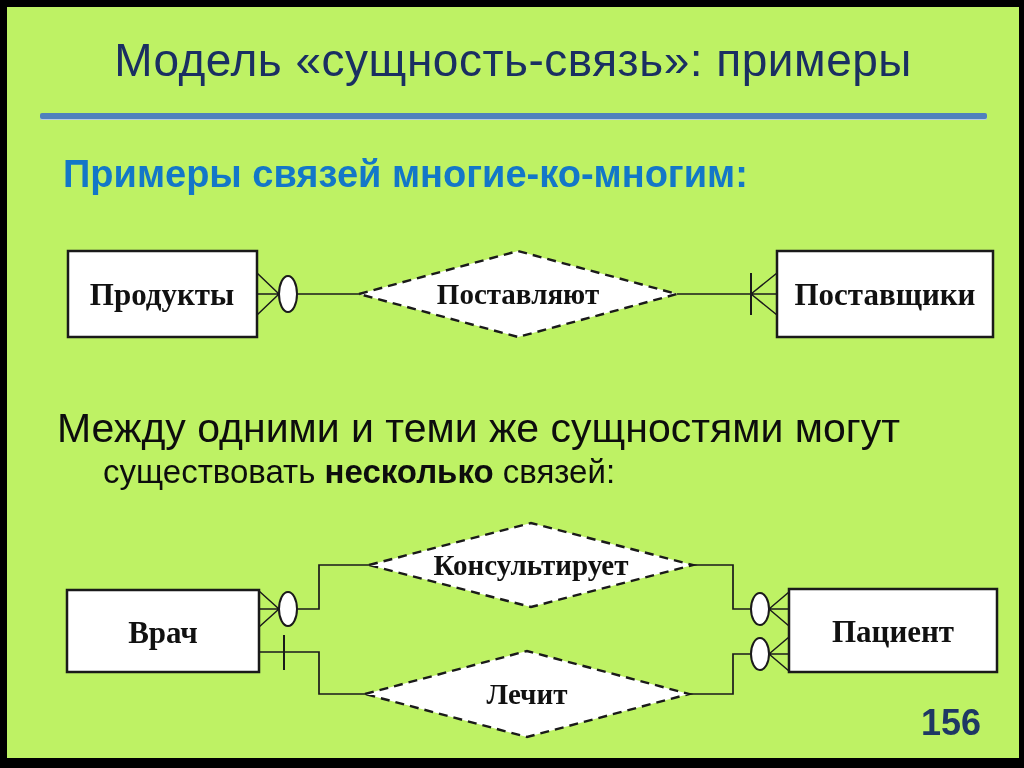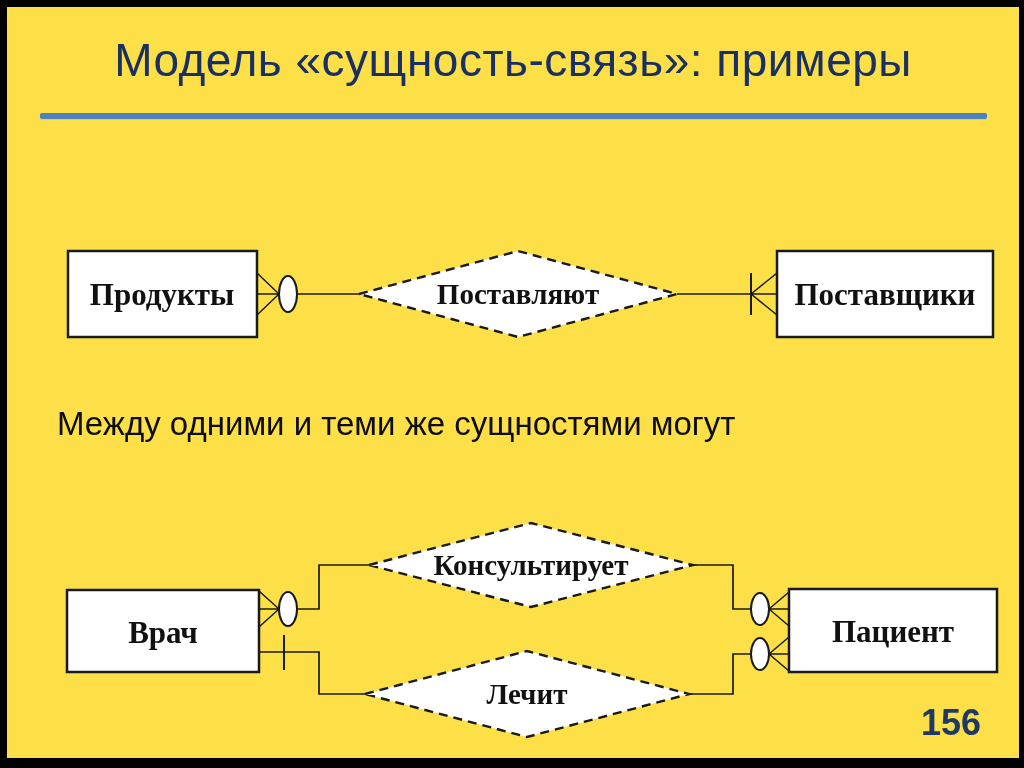--- a/index.html
+++ b/index.html
@@ -6,21 +6,21 @@
   body{
     width:1024px;height:768px;
     background:#000;
     font-family:"Liberation Sans",sans-serif;
     position:relative;
     overflow:hidden;
   }
   .slide{
     position:absolute;
     top:7px;left:7px;right:5px;bottom:10px;
-    background:#fde047;
+    background:#bef264;
   }
   .title{
     position:absolute;
     top:26px;left:0;right:0;
     text-align:center;
     font-size:46px;
     letter-spacing:0.5px;
     color:#1a2f62;
     font-weight:400;
   }
@@ -35,21 +35,21 @@
   .subtitle{
     position:absolute;
     top:146px;left:56px;
     font-size:38px;
     font-weight:bold;
     color:#1377c8;
   }
   .body-line1{
     position:absolute;
     top:398px;left:50px;
-    font-size:33px;
+    font-size:41px;
     color:#0d0d0d;
   }
   .body-line2{
     position:absolute;
     top:446px;left:96px;
     font-size:33px;
     color:#0d0d0d;
   }
   .body-line2 b{font-weight:bold;}
   .page-number{
@@ -79,20 +79,21 @@
 </style>
 </head>
 <body>
 
 <div class="slide">
 
   <div class="title">Модель «сущность-связь»: примеры</div>
 
   <div class="rule"></div>
 
+  <div class="subtitle">Примеры связей многие-ко-многим:</div>
 
   <svg id="diagram1" width="1024" height="115" viewBox="0 230 1024 115">
     <g>
       <rect class="er-rect" x="61" y="244" width="189" height="86"></rect>
       <text class="er-label entity" x="155" y="298">Продукты</text>
     </g>
     <g>
       <path class="er-crow" d="M250,266 L272,287 M250,287 L272,287 M250,308 L272,287"></path>
     </g>
     <ellipse class="er-oval" cx="281" cy="287" rx="9" ry="18"></ellipse>
@@ -106,20 +107,21 @@
     <g>
       <path class="er-crow" d="M744,287 L770,266 M744,287 L770,287 M744,287 L770,308"></path>
     </g>
     <g>
       <rect class="er-rect" x="770" y="244" width="216" height="86"></rect>
       <text class="er-label entity" x="878" y="298">Поставщики</text>
     </g>
   </svg>
 
   <div class="body-line1">Между одними и теми же сущностями могут</div>
+  <div class="body-line2"><span>существовать </span><b>несколько</b><span> связей:</span></div>
 
   <svg id="diagram2" width="1024" height="240" viewBox="0 505 1024 240">
     <g>
       <rect class="er-rect" x="60" y="583" width="192" height="82"></rect>
       <text class="er-label entity" x="156" y="636">Врач</text>
     </g>
 
     <g>
       <path class="er-crow" d="M252,584 L272,602 M252,602 L272,602 M252,620 L272,602"></path>
     </g>

